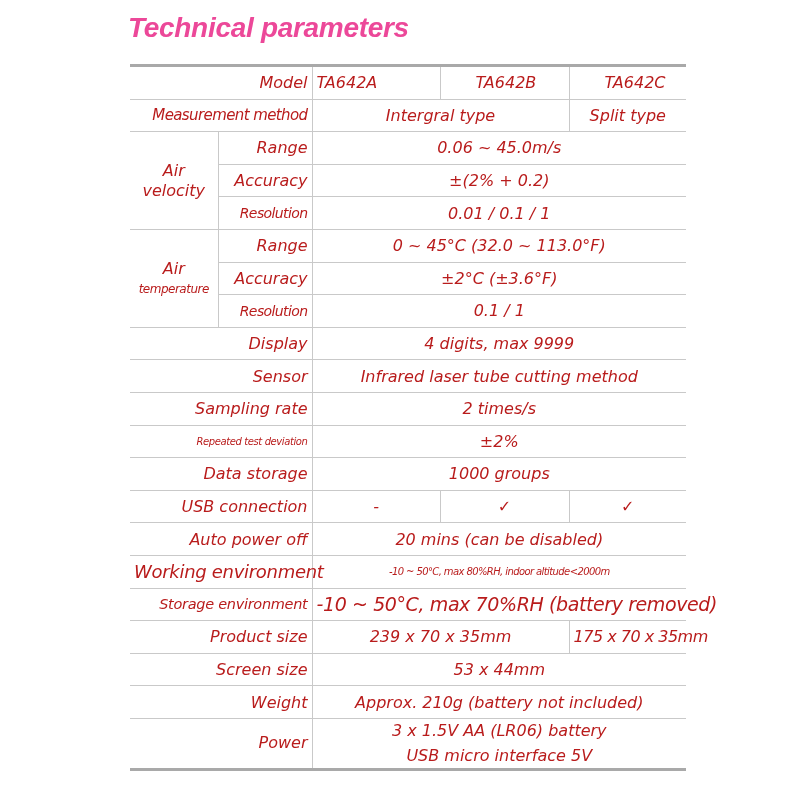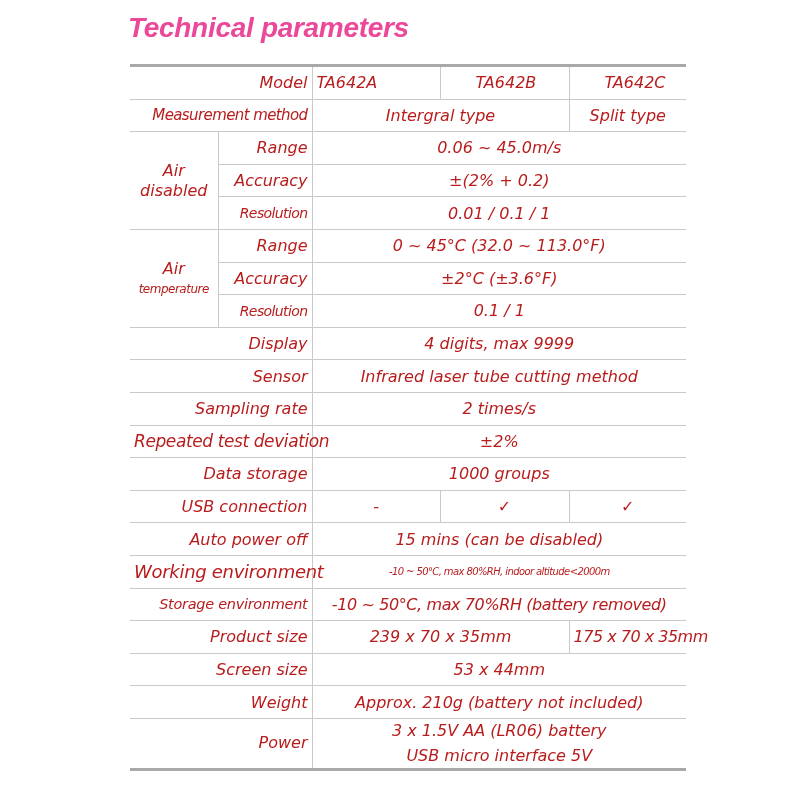--- a/index.html
+++ b/index.html
@@ -49,21 +49,21 @@
   </tr>
   <tr>
     <td class="lbl small" colspan="2" style="font-size:15px;letter-spacing:-0.6px">Measurement method</td>
     <td class="val" colspan="2">Intergral type</td>
     <td class="val">Split type</td>
   </tr>
 
   <tr>
     <td class="grp" rowspan="3">
       <span>Air</span><br>
-      <span>disabled</span>
+      <span>velocity</span>
     </td>
     <td class="sub">Range</td>
     <td class="val" colspan="3">0.06 ~ 45.0m/s</td>
   </tr>
   <tr>
     <td class="sub">Accuracy</td>
     <td class="val" colspan="3">±(2% + 0.2)</td>
   </tr>
   <tr>
     <td class="sub" style="font-size:14px;letter-spacing:-0.6px">Resolution</td>
@@ -93,44 +93,44 @@
   </tr>
   <tr>
     <td class="lbl" colspan="2">Sensor</td>
     <td class="val" colspan="3">Infrared laser tube cutting method</td>
   </tr>
   <tr>
     <td class="lbl" colspan="2">Sampling rate</td>
     <td class="val" colspan="3">2 times/s</td>
   </tr>
   <tr>
-    <td class="lbl small" colspan="2" style="font-size:17px">Repeated test deviation</td>
+    <td class="lbl small" colspan="2" style="font-size:10px">Repeated test deviation</td>
     <td class="val" colspan="3">±2%</td>
   </tr>
   <tr>
     <td class="lbl" colspan="2">Data storage</td>
     <td class="val" colspan="3">1000 groups</td>
   </tr>
   <tr>
     <td class="lbl" colspan="2">USB connection</td>
     <td class="val">-</td>
     <td class="val">✓</td>
     <td class="val">✓</td>
   </tr>
   <tr>
     <td class="lbl" colspan="2">Auto power off</td>
-    <td class="val" colspan="3">15 mins (can be disabled)</td>
+    <td class="val" colspan="3">20 mins (can be disabled)</td>
   </tr>
   <tr>
     <td class="lbl" colspan="2" style="font-size:18px;letter-spacing:-0.3px">Working environment</td>
     <td class="val" colspan="3" style="font-size:10px;letter-spacing:-0.6px">-10 ~ 50°C, max 80%RH, indoor altitude&lt;2000m</td>
   </tr>
   <tr>
     <td class="lbl" colspan="2" style="font-size:14.5px;letter-spacing:-0.3px">Storage environment</td>
-    <td class="val" colspan="3" style="font-size:16px;letter-spacing:-0.4px">-10 ~ 50°C, max 70%RH (battery removed)</td>
+    <td class="val" colspan="3" style="font-size:19px;letter-spacing:-0.4px">-10 ~ 50°C, max 70%RH (battery removed)</td>
   </tr>
   <tr>
     <td class="lbl" colspan="2">Product size</td>
     <td class="val" colspan="2">239 x 70 x 35mm</td>
     <td class="val tiny">175 x 70 x 35mm</td>
   </tr>
   <tr>
     <td class="lbl" colspan="2">Screen size</td>
     <td class="val" colspan="3">53 x 44mm</td>
   </tr>

